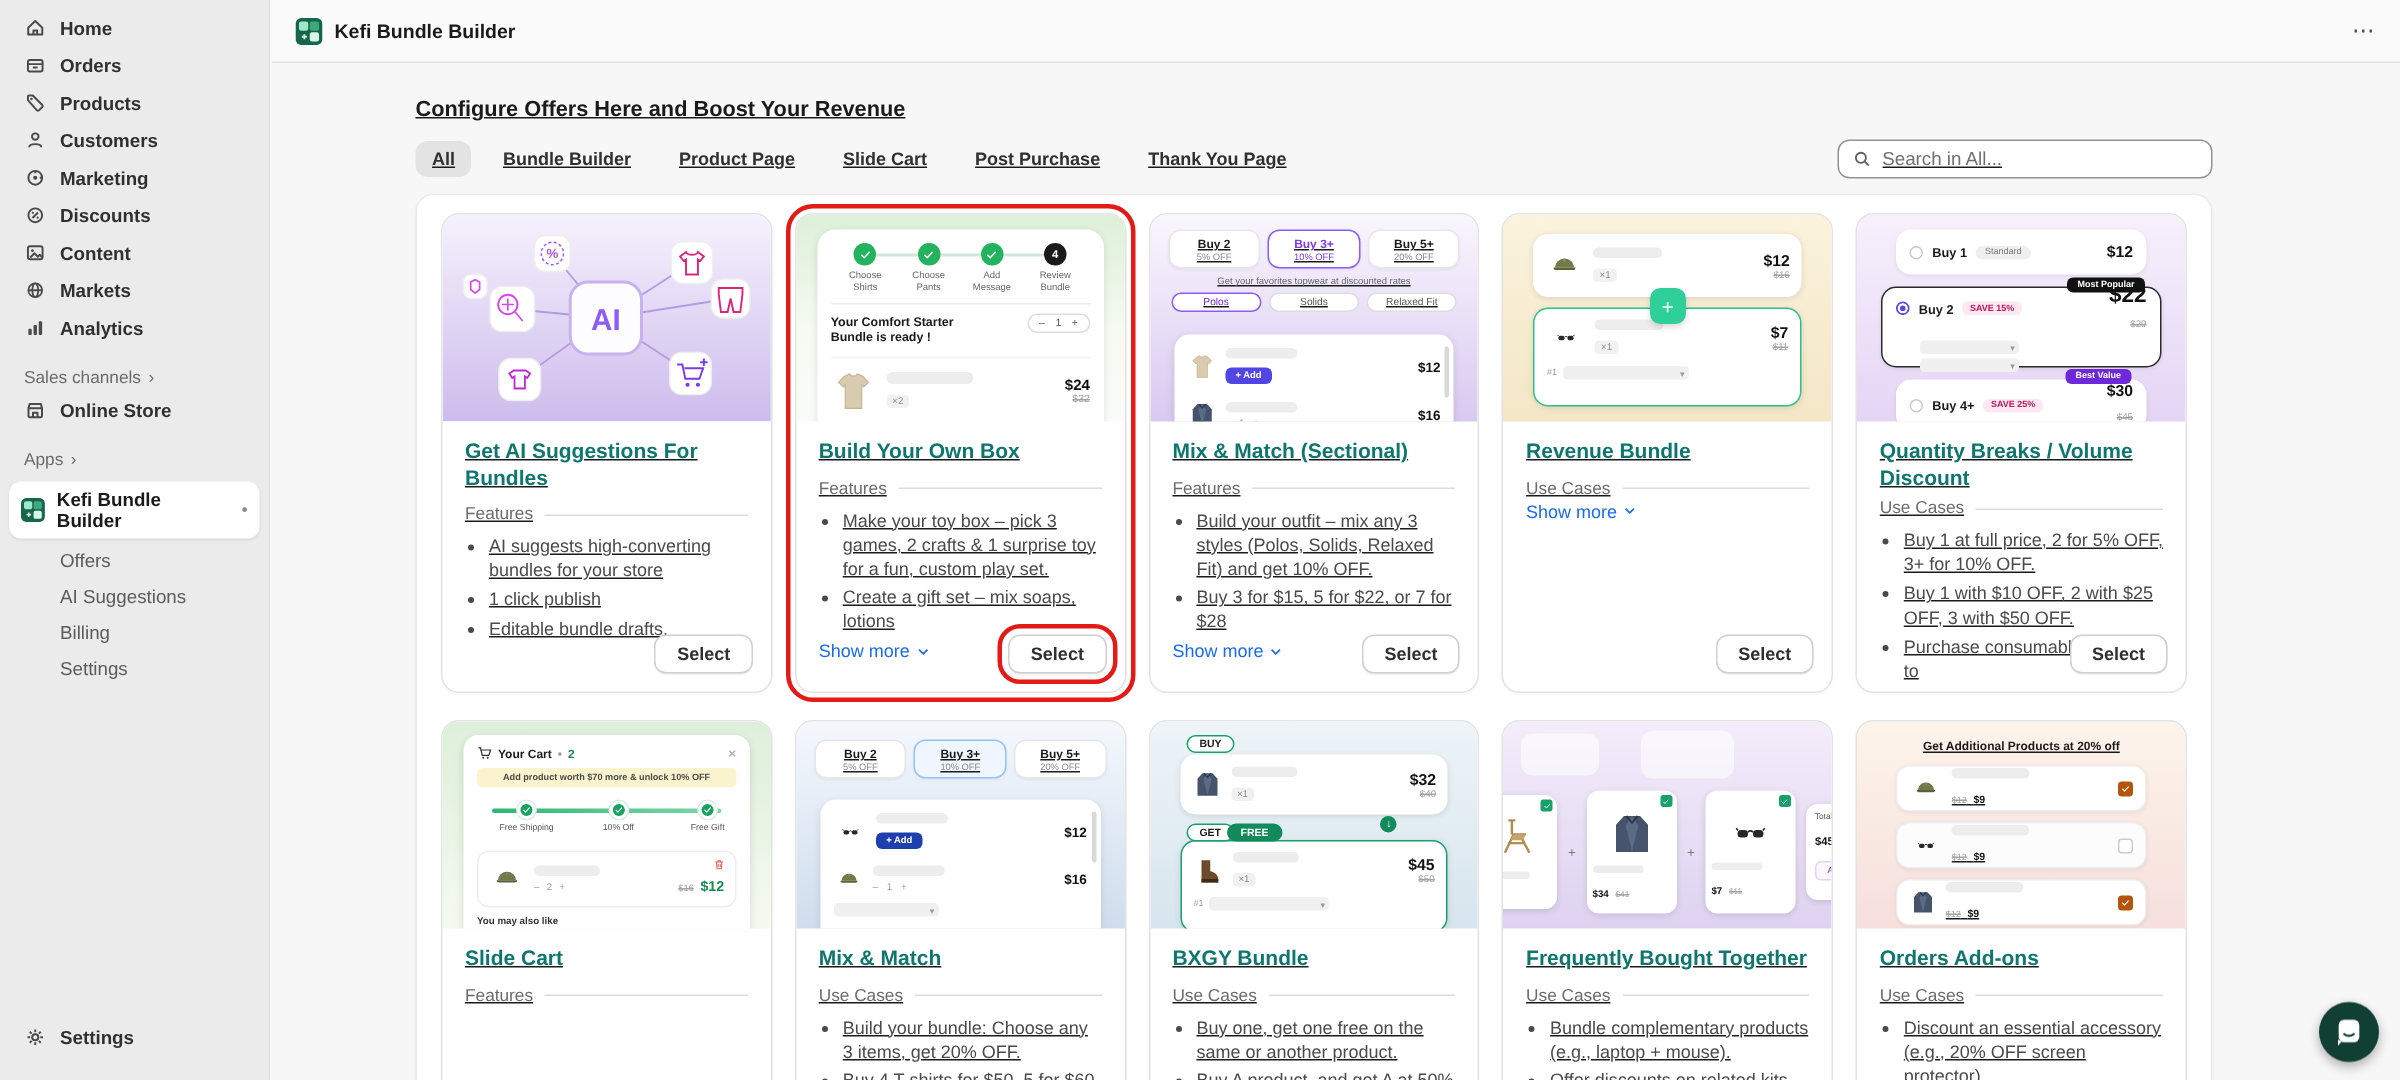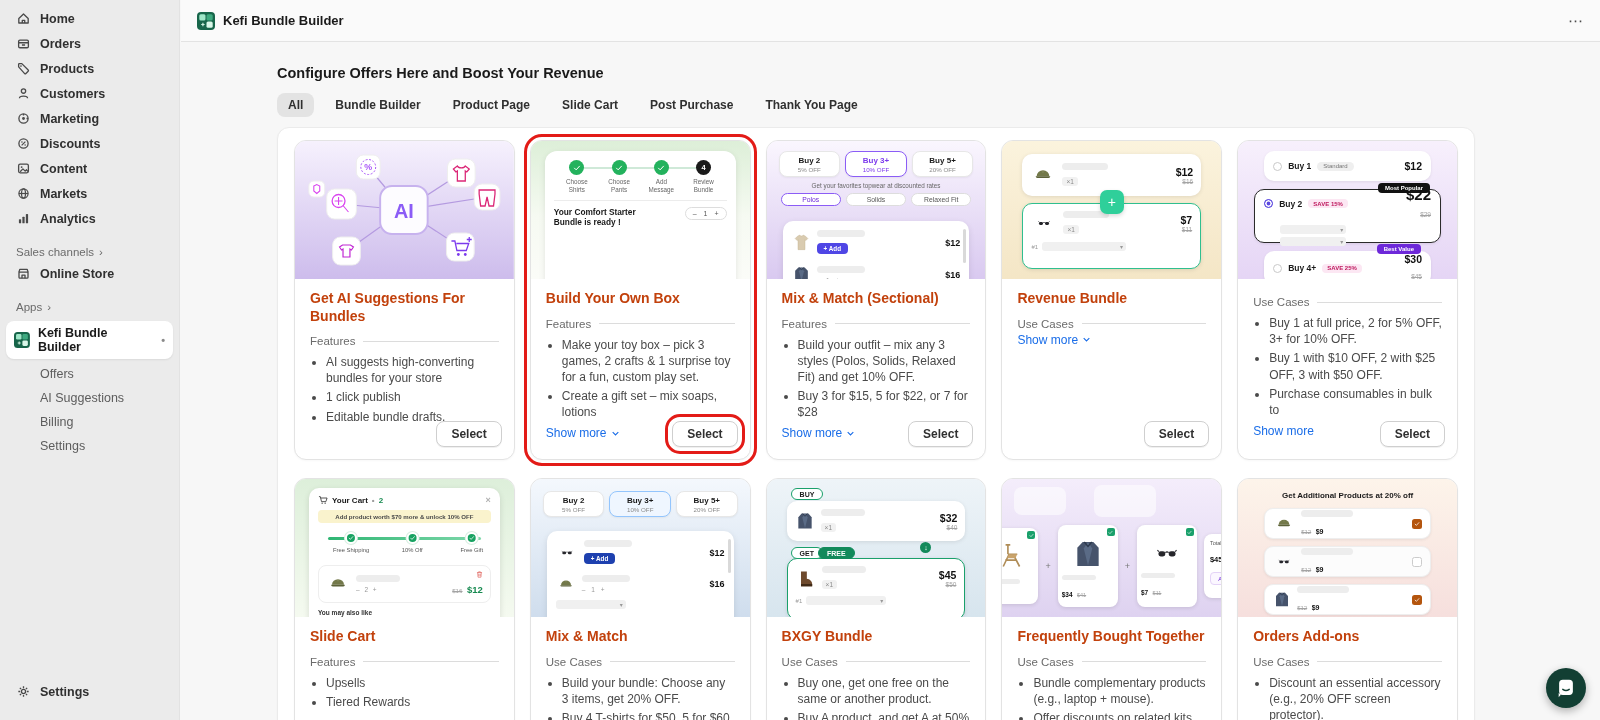--- a/index.html
+++ b/index.html
@@ -18,38 +18,38 @@
   .s-app .dot{margin-left:auto;color:#8a8a8a;font-size:11px;}
   .s-sub{padding:5px 0 5px 34px;font-size:12.5px;color:#5c5c5c;cursor:pointer;}
   .s-bottom{position:absolute;left:6px;right:6px;bottom:14px;}
 
   
   .topbar{position:fixed;left:181px;right:0;top:0;height:42px;background:#fafafa;border-bottom:1px solid #e3e3e3;display:flex;align-items:center;padding:0 16px;}
   .tb-title{font-size:13px;font-weight:700;margin-left:8px;}
   .tb-more{margin-left:auto;color:#4a4a4a;font-size:15px;letter-spacing:1px;cursor:pointer;line-height:1;}
 
   
-  .main{position:fixed;left:181px;top:43px;right:0;bottom:0;background:#f7f7f7;}
+  .main{position:fixed;left:181px;top:43px;right:0;bottom:0;background:#f7f7f7;text-decoration:underline;}
   .page-head{margin:22px 0 0 96px;width:1198px;}
   .page-title{font-size:14.5px;font-weight:700;color:#1a1a1a;}
   .tabs-row{display:flex;align-items:center;margin-top:12px;gap:10px;}
   .tab{font-size:12px;font-weight:600;color:#303030;padding:5px 11px;border-radius:8px;cursor:pointer;}
   .tab.active{background:#e3e3e3;}
   .search{margin-left:auto;display:flex;align-items:center;gap:7px;width:250px;height:26px;background:#fff;border:1px solid #949494;border-radius:8px;padding:0 9px;}
   .search input{border:0;outline:0;width:100%;font-size:12.5px;font-family:inherit;background:transparent;color:#333;}
   .search input::placeholder{color:#6f6f6f;}
   .panel{margin:10px 0 0 96px;width:1198px;height:690px;background:#fff;border:1px solid #ebebeb;border-radius:12px;box-shadow:0 1px 2px rgba(0,0,0,.04);}
   .grid{display:grid;grid-template-columns:repeat(5,1fr);gap:18px 15px;padding:12px 16px;}
 
   
   .card{position:relative;height:320px;background:#fff;border:1px solid #e3e3e3;border-radius:12px;overflow:hidden;box-shadow:0 1px 2px rgba(0,0,0,.03);}
   .card.hl{outline:3px solid var(--red);outline-offset:3px;}
   .illus{height:138px;position:relative;overflow:hidden;}
   .card-body{padding:11px 15px 0;}
-  .card-title{font-size:14px;font-weight:700;line-height:1.25;color:#c2410c;}
+  .card-title{font-size:14px;font-weight:700;line-height:1.25;color:#0f766e;}
   .sec-row{display:flex;align-items:center;gap:8px;margin-top:10px;}
   .sec-label{font-size:11.5px;color:#6b6b6b;flex:none;}
   .sec-line{flex:1;border-top:1px solid #dcdcdc;}
   ul.bullets{margin:7px 0 0;padding-left:16px;}
   .bullets li{font-size:12px;color:#4a4a4a;line-height:1.35;margin-bottom:3px;}
   .show-more{display:inline-flex;align-items:center;gap:4px;color:var(--link);font-size:12px;font-weight:500;cursor:pointer;}
   .select-btn{position:absolute;right:12px;bottom:12px;background:#fff;border:1px solid #cfcfcf;border-radius:8px;padding:5px 14px;font-size:12px;font-weight:600;color:#303030;cursor:pointer;box-shadow:0 1px 0 rgba(0,0,0,.06);font-family:inherit;}
   .select-btn.hl{outline:3px solid var(--red);outline-offset:4px;}
 
   
@@ -358,20 +358,26 @@
 <main class="main">
   <div class="page-head">
     <div class="page-title">Configure Offers Here and Boost Your Revenue</div>
     <div class="tabs-row">
       <span class="tab active">All</span>
       <span class="tab">Bundle Builder</span>
       <span class="tab">Product Page</span>
       <span class="tab">Slide Cart</span>
       <span class="tab">Post Purchase</span>
       <span class="tab">Thank You Page</span>
+      <div class="search">
+        <svg width="14" height="14" viewBox="0 0 16 16">
+            <use href="#i-search"></use>
+          </svg>
+        <input type="text" placeholder="Search in All..." style="">
+      </div>
     </div>
   </div>
 
   <div class="panel">
     <div class="grid">
 
       <div class="card">
         <div class="illus">
           <svg width="100%" height="138" viewBox="0 0 221 138" preserveAspectRatio="none">
             <defs>
@@ -464,20 +470,30 @@
             </div>
             <div class="c2-div"></div>
             <div class="c2-headrow">
               <div class="c2-head">Your Comfort Starter Bundle is ready !</div>
               <div class="c2-qty">
                   <span>–</span>
                   <span>1</span>
                   <span>+</span>
                 </div>
             </div>
+            <div class="c2-prod">
+              <svg class="th" width="30" height="32" viewBox="0 0 24 24">
+                  <use href="#i-tee"></use>
+                </svg>
+              <div><div class="skel" style="width:58px;height:8px"></div><span class="chip" style="display:inline-block;margin-top:5px">×2</span></div>
+              <div class="pcol">
+                  <div class="p-big" style="font-size:10px">$24</div>
+                  <div class="p-old" style="font-size:7px">$32</div>
+                </div>
+            </div>
           </div>
         </div>
         <div class="card-body">
           <div class="card-title">Build Your Own Box</div>
           <div class="sec-row">
               <span class="sec-label">Features</span>
               <span class="sec-line"></span>
             </div>
           <ul class="bullets">
             <li>Make your toy box – pick 3 games, 2 crafts &amp; 1 surprise toy for a fun, custom play set.</li>
@@ -631,20 +647,21 @@
           </div>
           <div class="opt" style="left:26px;right:26px;top:110px;height:34px">
             <span class="tag-abs" style="background:#6d28d9">Best Value</span>
             <span class="radio"></span>
             <span class="lbl">Buy 4+</span>
             <span class="badge-save">SAVE 25%</span>
             <span class="pcol"><span class="p-big" style="font-size:10.5px;display:block">$30</span><span class="p-old" style="font-size:6.5px">$45</span></span>
           </div>
         </div>
         <div class="card-body">
+          <div class="card-title">Quantity Breaks / Volume Discount</div>
           <div class="sec-row" style="margin-top:6px">
               <span class="sec-label">Use Cases</span>
               <span class="sec-line"></span>
             </div>
           <ul class="bullets">
             <li>Buy 1 at full price, 2 for 5% OFF, 3+ for 10% OFF.</li>
             <li>Buy 1 with $10 OFF, 2 with $25 OFF, 3 with $50 OFF.</li>
             <li>Purchase consumables in bulk to</li>
           </ul>
           <span class="show-more">
@@ -710,24 +727,20 @@
             <div class="c6-also">You may also like</div>
 
           </div>
         </div>
         <div class="card-body">
           <div class="card-title">Slide Cart</div>
           <div class="sec-row">
               <span class="sec-label">Features</span>
               <span class="sec-line"></span>
             </div>
-          <ul class="bullets">
-            <li>Upsells</li>
-            <li>Tiered Rewards</li>
-          </ul>
         </div>
 
       </div>
 
       <div class="card">
         <div class="illus c7">
           <div class="tier-row" style="margin-top:12px">
             <div class="tier">
                 <div class="q">Buy 2</div>
                 <div class="o">5% OFF</div>

